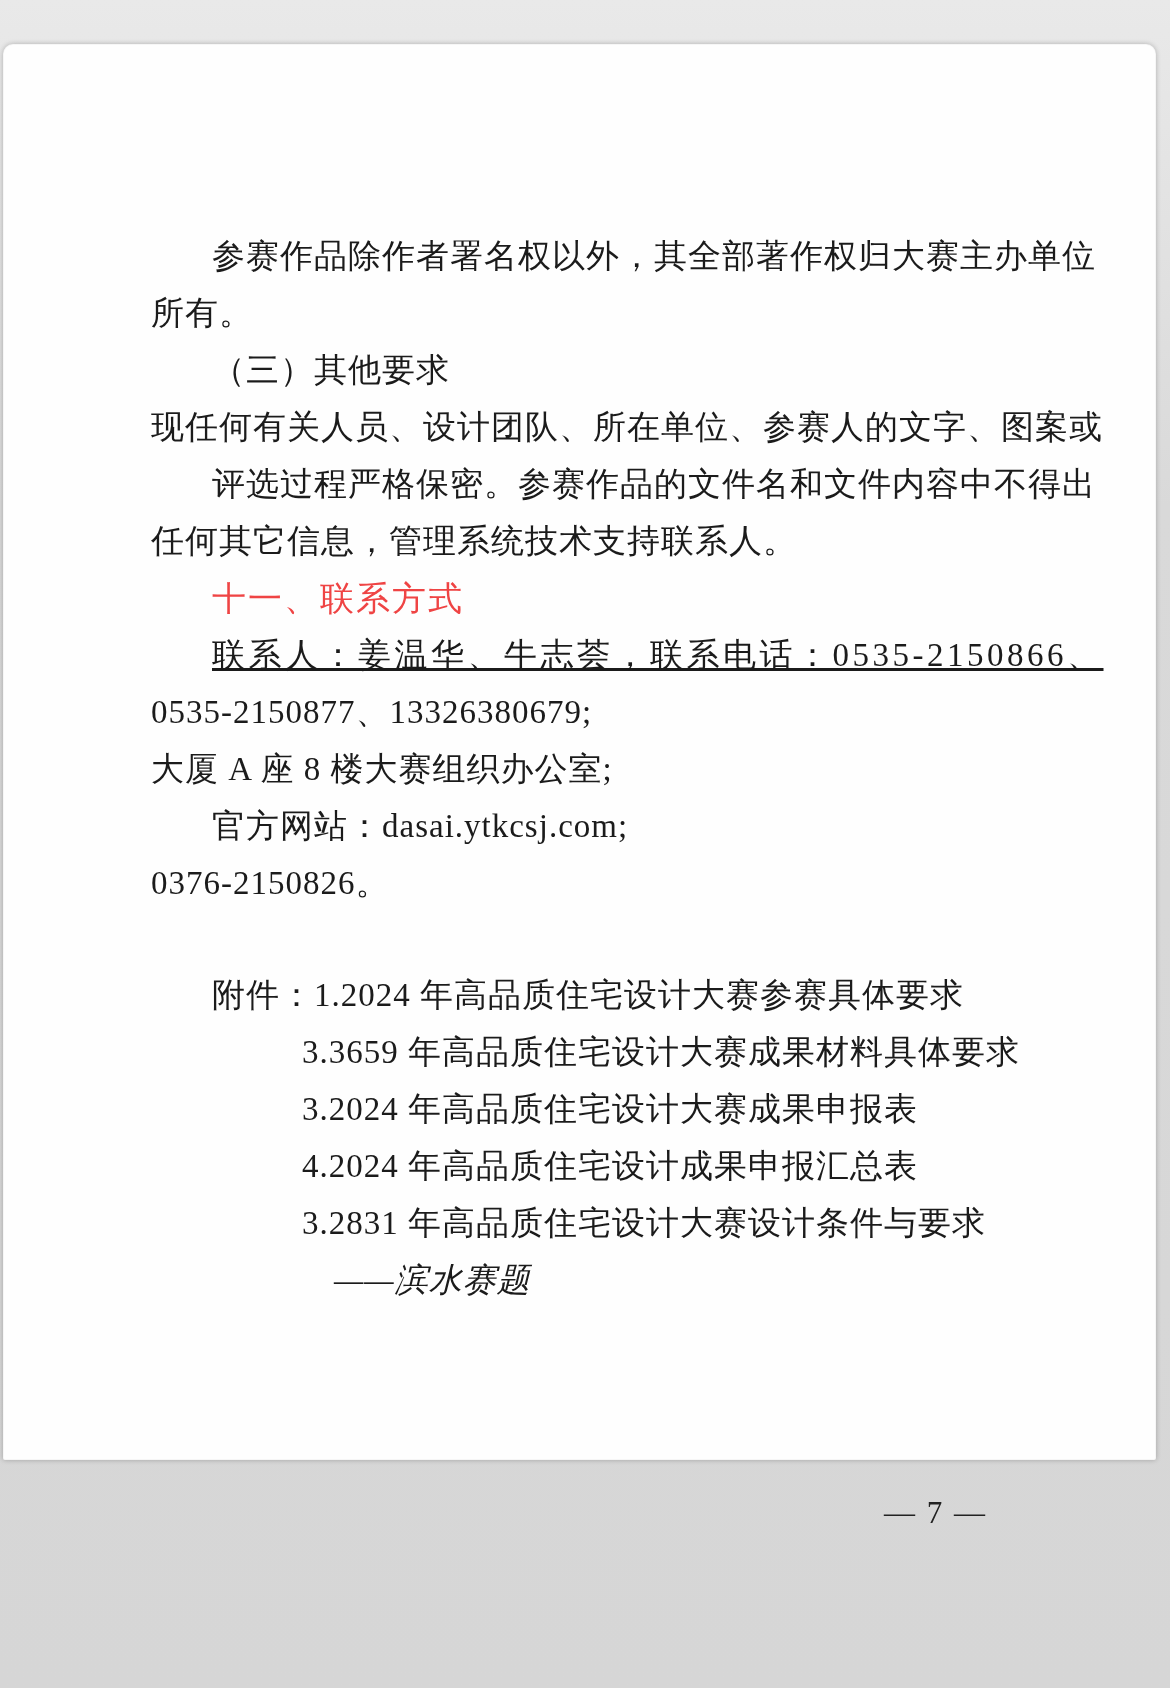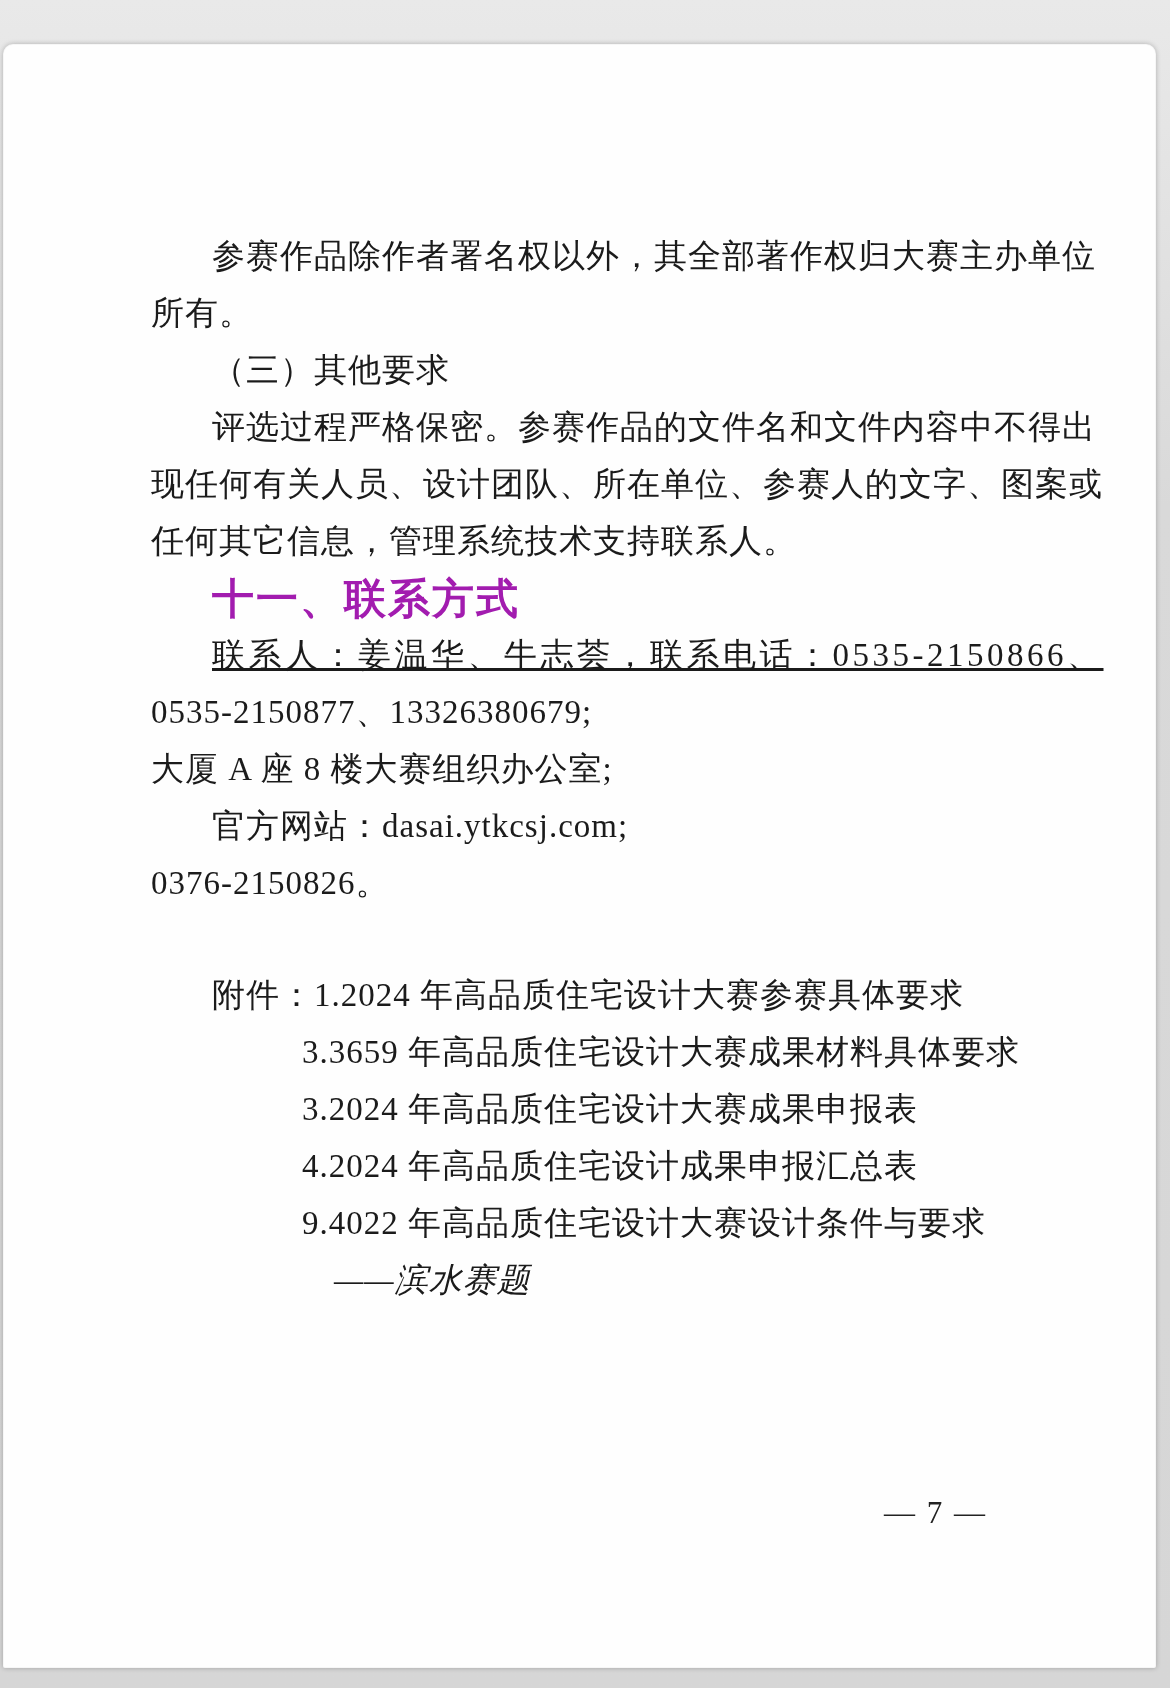--- a/index.html
+++ b/index.html
@@ -12,21 +12,21 @@
     position: relative;
     background: linear-gradient(180deg, #e9e9e9 0%, #d9d9d9 30%, #d6d6d6 100%);
     overflow: hidden;
     font-family: "Liberation Serif", serif;
   }
   .page {
     position: absolute;
     left: 3px;
     top: 44px;
     width: 1153px;
-    height: 1624px;
+    height: 1416px;
     background: #fefefe;
     border-radius: 10px 10px 2px 2px;
     box-shadow: 0 0 5px rgba(0,0,0,0.25), inset 0 0 0 1px rgba(0,0,0,0.03);
   }
   .content {
     position: absolute;
     left: 148px;
     top: 184px;
     width: 886px;
     font-size: 33px;
@@ -36,24 +36,24 @@
   }
   .line {
     height: 57px;
     white-space: nowrap;
   }
   .indent { padding-left: 61px; }
   .sp-med  { letter-spacing: 3.5px; text-decoration: underline; }
   .sp-wide { letter-spacing: 9px; }
   .heading {
     font-family: "Liberation Sans", sans-serif;
-    font-weight: 700;
-    font-size: 42px;
+    font-weight: 400;
+    font-size: 34px;
     letter-spacing: 2px;
-    color: #a21caf;
+    color: #ef4444;
   }
   .attachments { margin-top: 55px; }
   .att-first { padding-left: 61px; }
   .att-item  { padding-left: 151px; }
   .att-sub   { padding-left: 183px; font-style: italic; }
   .pagenum {
     position: absolute;
     top: 1440px;
     right: 169px;
     height: 57px;
@@ -68,40 +68,40 @@
 <body>
 
 <div class="page">
   <div class="content">
 
     <div class="line indent">参赛作品除作者署名权以外，其全部著作权归大赛主办单位</div>
     <div class="line">所有。</div>
 
     <div class="line indent">（三）其他要求</div>
 
+    <div class="line">现任何有关人员、设计团队、所在单位、参赛人的文字、图案或</div>
     <div class="line indent">评选过程严格保密。参赛作品的文件名和文件内容中不得出</div>
-    <div class="line">现任何有关人员、设计团队、所在单位、参赛人的文字、图案或</div>
     <div class="line">任何其它信息，管理系统技术支持联系人。</div>
 
     <div class="line indent heading">十一、联系方式</div>
 
     <div class="line indent sp-med">联系人：姜温华、牛志荟，联系电话：0535-2150866、</div>
     <div class="line">0535-2150877、13326380679;</div>
 
     <div class="line">大厦 A 座 8 楼大赛组织办公室;</div>
 
     <div class="line indent">官方网站：dasai.ytkcsj.com;</div>
 
     <div class="line">0376-2150826。</div>
 
     <div class="attachments">
       <div class="line att-first"><span>附件：</span><span>1.2024 年高品质住宅设计大赛参赛具体要求</span></div>
       <div class="line att-item">3.3659 年高品质住宅设计大赛成果材料具体要求</div>
       <div class="line att-item">3.2024 年高品质住宅设计大赛成果申报表</div>
       <div class="line att-item">4.2024 年高品质住宅设计成果申报汇总表</div>
-      <div class="line att-item">9.4022 年高品质住宅设计大赛设计条件与要求</div>
+      <div class="line att-item">3.2831 年高品质住宅设计大赛设计条件与要求</div>
       <div class="line att-sub">——滨水赛题</div>
     </div>
 
   </div>
 
   <div class="pagenum">— 7 —</div>
 </div>
 
 </body></html>

